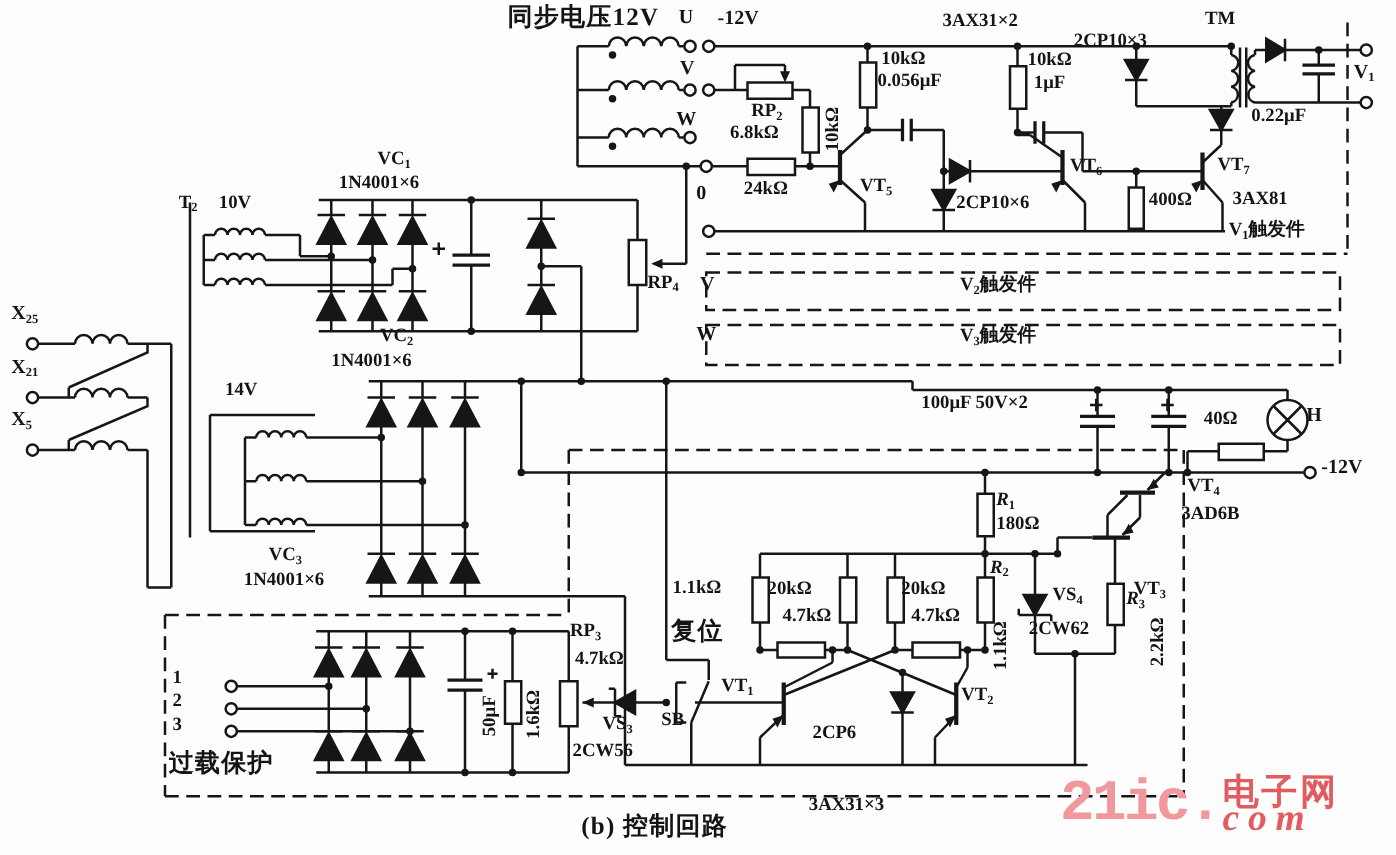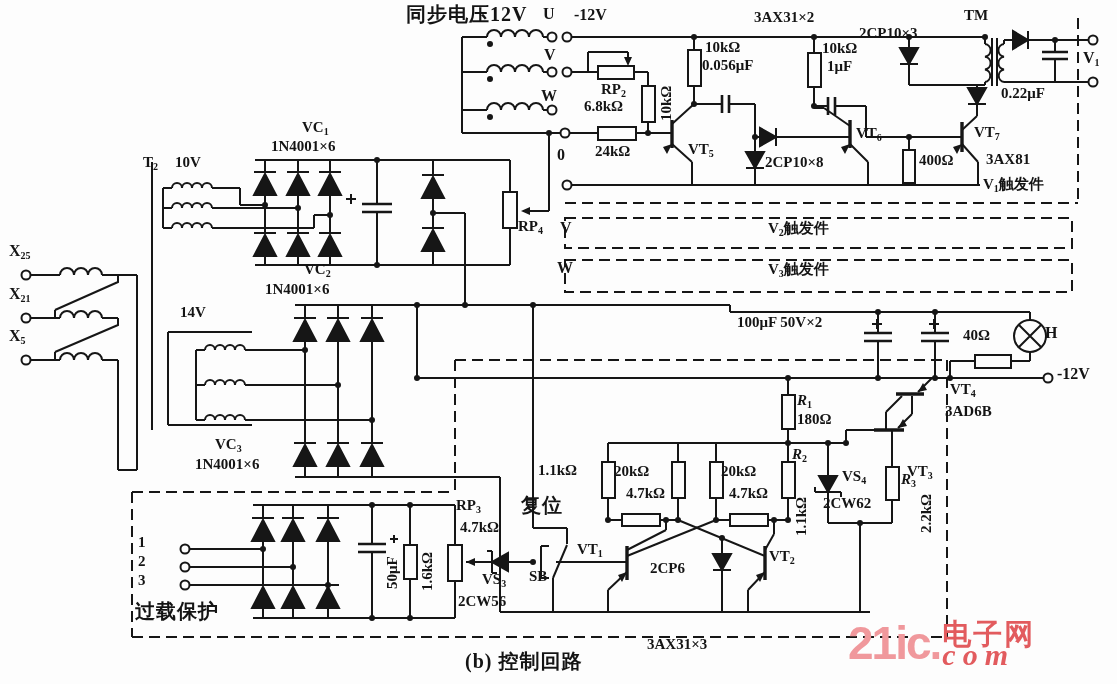--- a/index.html
+++ b/index.html
@@ -7,21 +7,21 @@
          font-family:"Liberation Serif","DejaVu Serif",serif;}
   #stage svg{position:absolute;left:0;top:0;}
   .lbl{position:absolute;font-weight:bold;font-size:15px;color:#141414;white-space:nowrap;line-height:1;}
   .lbl sub{font-size:10px;vertical-align:-3px;}
   .b16{font-size:16px;}
   .cn15{font-size:15px;}
   .cn17{font-size:20px;letter-spacing:1px;}
   .it{font-style:italic;}
   .rot{transform:rotate(-90deg);transform-origin:0 0;}
   .wm{position:absolute;display:flex;align-items:flex-start;}
-  .wm-brand{font-family:Liberation Sans, sans-serif;font-weight:800;font-size:46px;
+  .wm-brand{font-family:Liberation Mono, monospace;font-weight:800;font-size:46px;
             color:#f0989c;letter-spacing:-2px;line-height:1;}
   .wm-col{display:flex;flex-direction:column;margin-left:2px;}
   .wm-cn{font-family:"Liberation Sans","DejaVu Sans",sans-serif;font-weight:800;font-size:29px;
          color:#e25b5e;letter-spacing:2px;line-height:1;}
   .wm-com{font-family:"Liberation Serif","DejaVu Serif",serif;font-style:italic;font-weight:bold;
           font-size:30px;color:#e25b5e;margin-top:-9px;letter-spacing:7px;line-height:1;}
 </style>
 </head>
 <body>
 
@@ -97,21 +97,21 @@
 <div class="lbl b16" style="left:541px;top:88px"><span>W</span></div>
 <div class="lbl" style="left:705px;top:40px"><span>10kΩ</span></div>
 <div class="lbl" style="left:702px;top:58px"><span>0.056μF</span></div>
 <div class="lbl" style="left:822px;top:41px"><span>10kΩ</span></div>
 <div class="lbl" style="left:827px;top:59px"><span>1μF</span></div>
 <div class="lbl" style="left:601px;top:82px"><span>RP</span><sub>2</sub></div>
 <div class="lbl" style="left:584px;top:99px"><span>6.8kΩ</span></div>
 <div class="lbl rot" style="left:659px;top:121px"><span>10kΩ</span></div>
 <div class="lbl" style="left:595px;top:144px"><span>24kΩ</span></div>
 <div class="lbl" style="left:688px;top:142px"><span>VT</span><sub>5</sub></div>
-<div class="lbl" style="left:765px;top:155px"><span>2CP10×8</span></div>
+<div class="lbl" style="left:765px;top:155px"><span>2CP10×6</span></div>
 <div class="lbl" style="left:856px;top:126px"><span>VT</span><sub>6</sub></div>
 <div class="lbl" style="left:919px;top:153px"><span>400Ω</span></div>
 <div class="lbl" style="left:974px;top:125px"><span>VT</span><sub>7</sub></div>
 <div class="lbl" style="left:986px;top:152px"><span>3AX81</span></div>
 <div class="lbl cn15" style="left:983px;top:177px"><span>V</span><sub>1</sub><span>触发件</span></div>
 <div class="lbl b16" style="left:557px;top:147px"><span>0</span></div>
 <div class="lbl" style="left:1001px;top:86px"><span>0.22μF</span></div>
 <div class="lbl b16" style="left:1083px;top:50px"><span>V</span><sub>1</sub></div>
 <div class="lbl b16" style="left:560px;top:220px"><span>V</span></div>
 <div class="lbl cn15" style="left:768px;top:221px"><span>V</span><sub>2</sub><span>触发件</span></div>
@@ -143,28 +143,28 @@
 <div class="lbl rot" style="left:794px;top:536px"><span>1.1kΩ</span></div>
 <div class="lbl" style="left:842px;top:469px"><span>VS</span><sub>4</sub></div>
 <div class="lbl" style="left:823px;top:496px"><span>2CW62</span></div>
 <div class="lbl" style="left:901px;top:472px"><span class="it">R</span><sub>3</sub></div>
 <div class="lbl rot" style="left:919px;top:533px"><span>2.2kΩ</span></div>
 <div class="lbl" style="left:538px;top:463px"><span>1.1kΩ</span></div>
 <div class="lbl" style="left:614px;top:464px"><span>20kΩ</span></div>
 <div class="lbl" style="left:626px;top:486px"><span>4.7kΩ</span></div>
 <div class="lbl" style="left:721px;top:464px"><span>20kΩ</span></div>
 <div class="lbl" style="left:729px;top:486px"><span>4.7kΩ</span></div>
-<div class="lbl cn17" style="left:521px;top:495px"><span>复位</span></div>
+<div class="lbl cn17" style="left:537px;top:495px"><span>复位</span></div>
 <div class="lbl" style="left:456px;top:498px"><span>RP</span><sub>3</sub></div>
 <div class="lbl" style="left:460px;top:520px"><span>4.7kΩ</span></div>
 <div class="lbl" style="left:482px;top:572px"><span>VS</span><sub>3</sub></div>
 <div class="lbl" style="left:458px;top:594px"><span>2CW56</span></div>
 <div class="lbl" style="left:529px;top:569px"><span>SB</span></div>
 <div class="lbl" style="left:577px;top:542px"><span>VT</span><sub>1</sub></div>
-<div class="lbl" style="left:650px;top:561px"><span>2CP6</span></div>
+<div class="lbl" style="left:650px;top:579px"><span>2CP6</span></div>
 <div class="lbl" style="left:769px;top:549px"><span>VT</span><sub>2</sub></div>
 <div class="lbl" style="left:138px;top:535px"><span>1</span></div>
 <div class="lbl" style="left:138px;top:554px"><span>2</span></div>
 <div class="lbl" style="left:138px;top:573px"><span>3</span></div>
 <div class="lbl rot" style="left:385px;top:589px"><span>50μF</span></div>
 <div class="lbl rot" style="left:420px;top:591px"><span>1.6kΩ</span></div>
 <div class="lbl cn17" style="left:135px;top:601px"><span>过载保护</span></div>
 <div class="lbl" style="left:647px;top:637px"><span>3AX31×3</span></div>
 <div class="lbl cn17" style="left:465px;top:651px"><span>(b) 控制回路</span></div>
 

